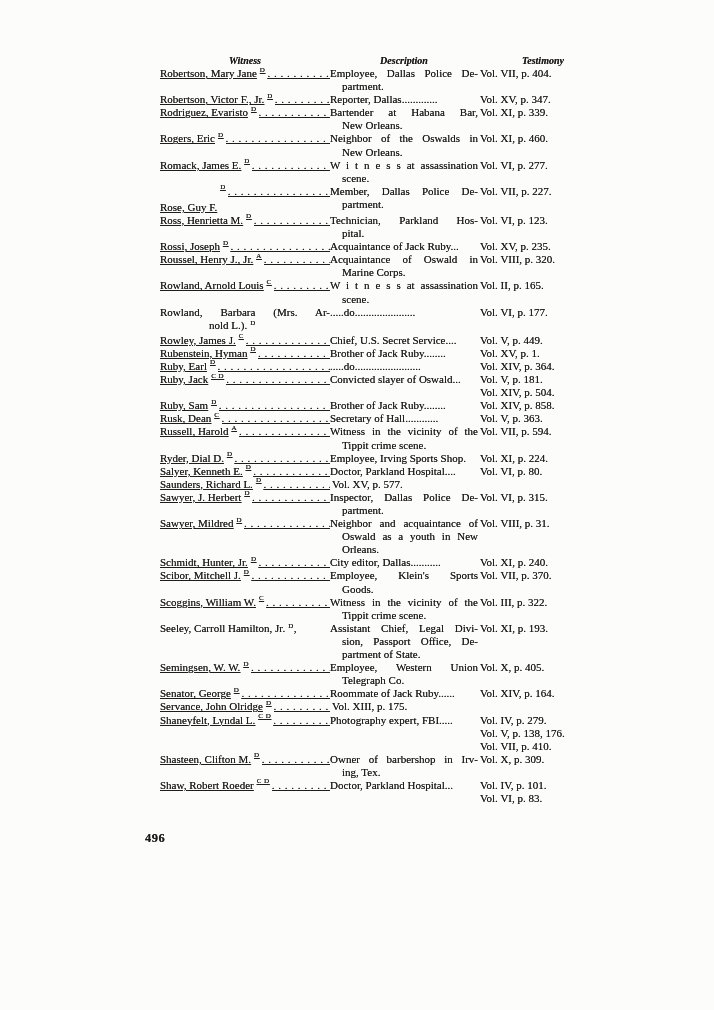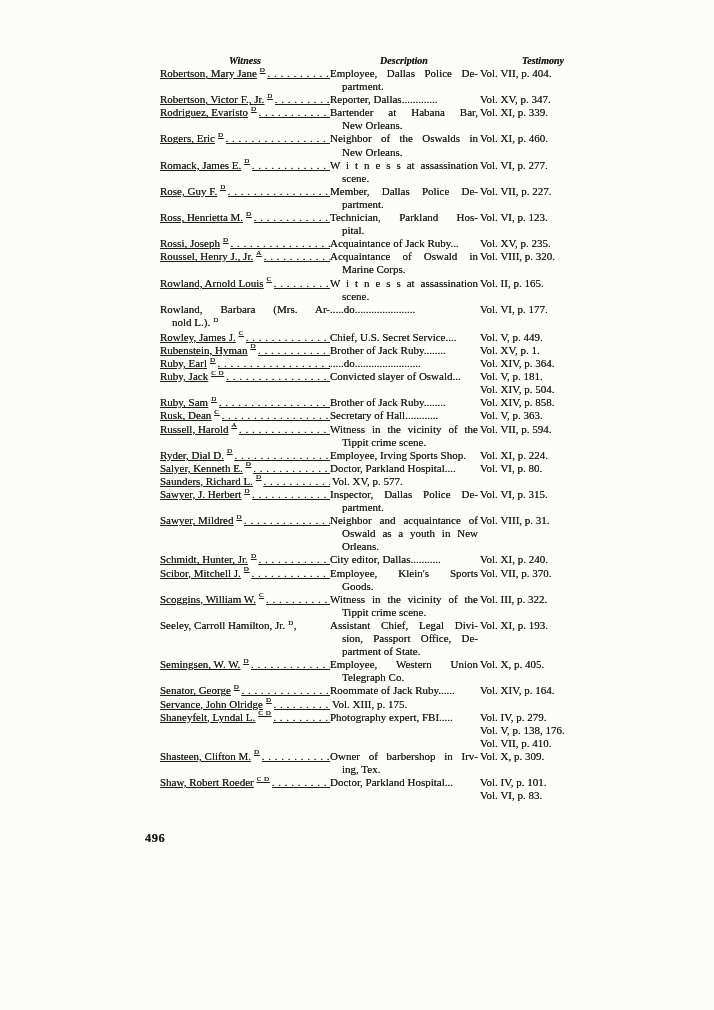--- a/index.html
+++ b/index.html
@@ -125,21 +125,21 @@
             <div class="dline just">W i t n e s s at assassination</div>
             <div class="dline cont">scene.</div>
           </div>
           <div class="tcell">
             <div class="tline">Vol. VI, p. 277.</div>
           </div>
         </div>
         <div class="row">
           <div class="wcell">
             <div class="wline lead">
-              <div style="display: inline;">Rose, Guy F.</div>
+              <div style="display: inline; margin-top: 16px;">Rose, Guy F.</div>
               <div class="sup" style="display: inline;">D</div>
               <div class="leader"></div>
             </div>
           </div>
           <div class="dcell">
             <div class="dline just">Member, Dallas Police De-</div>
             <div class="dline cont">partment.</div>
           </div>
           <div class="tcell">
             <div class="tline">Vol. VII, p. 227.</div>
@@ -204,21 +204,21 @@
             <div class="dline just">W i t n e s s at assassination</div>
             <div class="dline cont">scene.</div>
           </div>
           <div class="tcell">
             <div class="tline">Vol. II, p. 165.</div>
           </div>
         </div>
         <div class="row">
           <div class="wcell">
             <div class="wline just"><div style="display: inline;">Rowland, Barbara (Mrs. Ar-</div></div>
-            <div class="wline cont"><div style="display: inline;">nold L.).</div><div class="sup" style="display: inline;">D</div></div>
+            <div class="wline cont"><div style="display: inline; margin-left: 37px;">nold L.).</div><div class="sup" style="display: inline;">D</div></div>
           </div>
           <div class="dcell">
             <div class="dline">.....do......................</div>
           </div>
           <div class="tcell">
             <div class="tline">Vol. VI, p. 177.</div>
           </div>
         </div>
         <div class="row">
           <div class="wcell">

